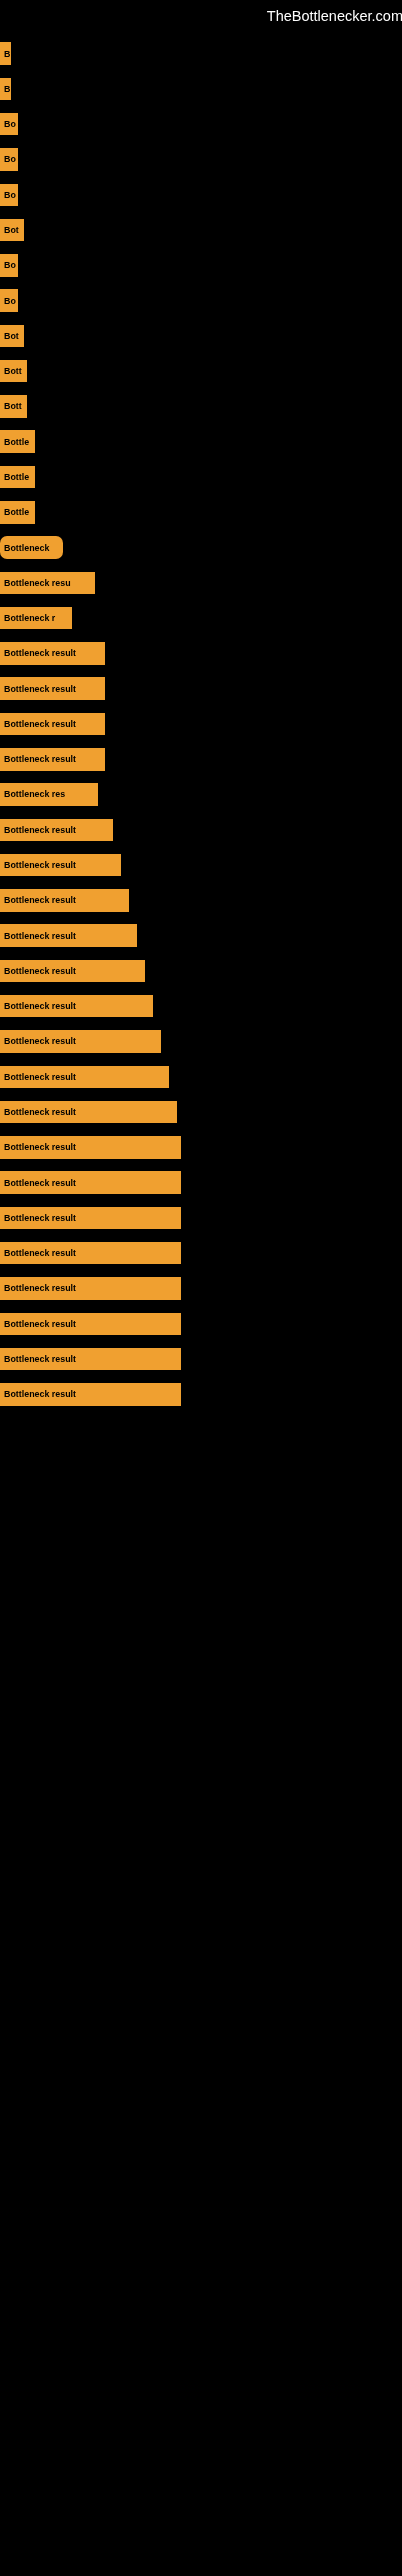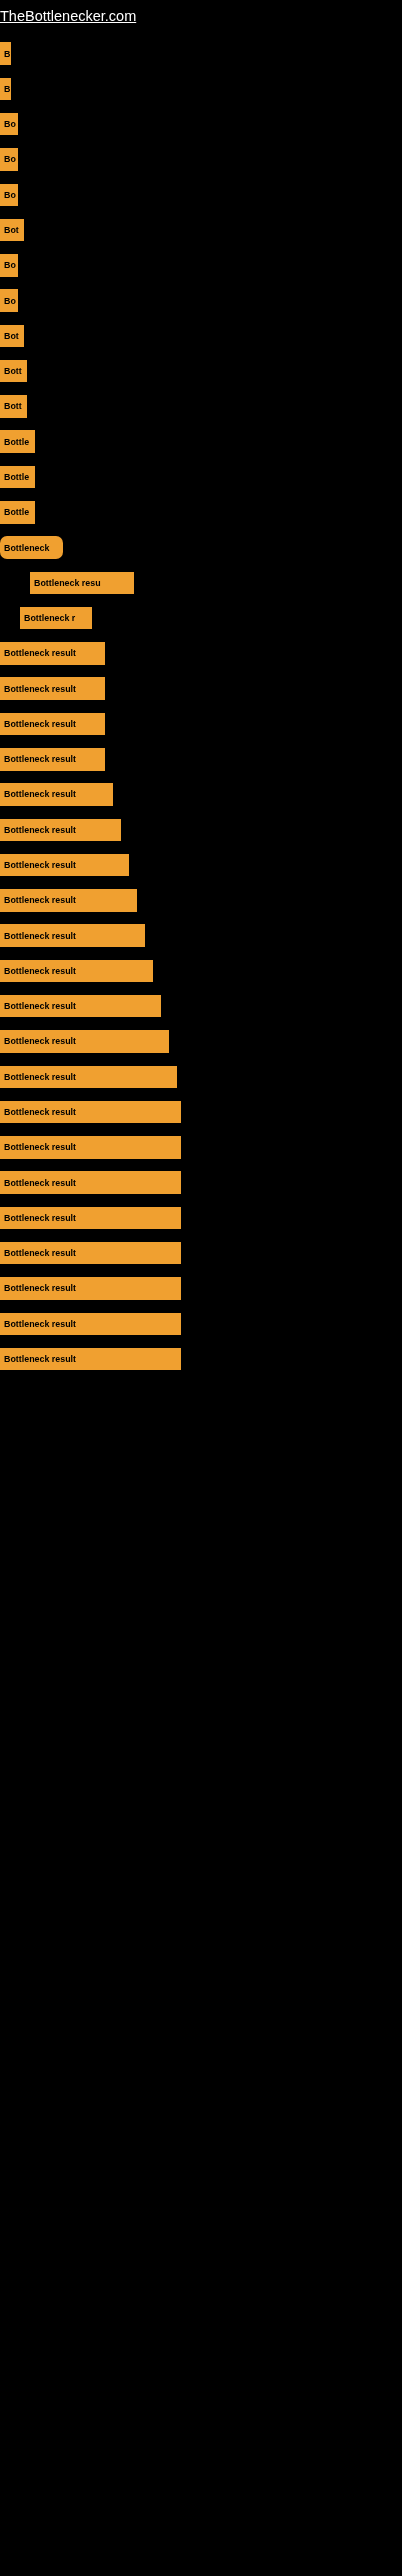--- a/index.html
+++ b/index.html
@@ -10,24 +10,23 @@
     body {
       background-color: #000;
       width: 403px;
       min-height: 2576px;
       font-family: Arial, sans-serif;
       position: relative;
     }
     .site-title {
       color: #fff;
       font-size: 14.5px;
-      text-align: left;
+      text-align: right;
       padding: 8px 0 12px 0;
       font-weight: normal;
-      text-decoration: underline;
     }
     .bar-container {
       display: flex;
       align-items: center;
       margin-bottom: 0px;
       padding: 6.4px 0;
     }
     .bar-label {
       background-color: #f0a030;
       color: #000;
@@ -86,36 +85,39 @@
     <div class="bar-container">
       <span class="bar-label" style="width: 35px;">Bottle</span>
     </div>
     <div class="bar-container">
       <span class="bar-label" style="width: 35px;">Bottle</span>
     </div>
     <div class="bar-container">
       <span class="bar-label" style="width: 63px; border-radius: 7px;">Bottleneck</span>
     </div>
     <div class="bar-container">
-      <span class="bar-label" style="width: 104px; margin-left: 30px;">Bottleneck resu</span>
+      <span class="bar-label" style="width: 95px;">Bottleneck resu</span>
     </div>
     <div class="bar-container">
-      <span class="bar-label" style="width: 72px; margin-left: 20px;">Bottleneck r</span>
+      <span class="bar-label" style="width: 72px;">Bottleneck r</span>
     </div>
     <div class="bar-container">
       <span class="bar-label" style="width: 105px;">Bottleneck result</span>
     </div>
     <div class="bar-container">
       <span class="bar-label" style="width: 105px;">Bottleneck result</span>
     </div>
     <div class="bar-container">
       <span class="bar-label" style="width: 105px;">Bottleneck result</span>
     </div>
     <div class="bar-container">
       <span class="bar-label" style="width: 105px;">Bottleneck result</span>
+    </div>
+    <div class="bar-container">
+      <span class="bar-label" style="width: 98px;">Bottleneck res</span>
     </div>
     <div class="bar-container">
       <span class="bar-label" style="width: 113px;">Bottleneck result</span>
     </div>
     <div class="bar-container">
       <span class="bar-label" style="width: 121px;">Bottleneck result</span>
     </div>
     <div class="bar-container">
       <span class="bar-label" style="width: 129px;">Bottleneck result</span>
     </div>

